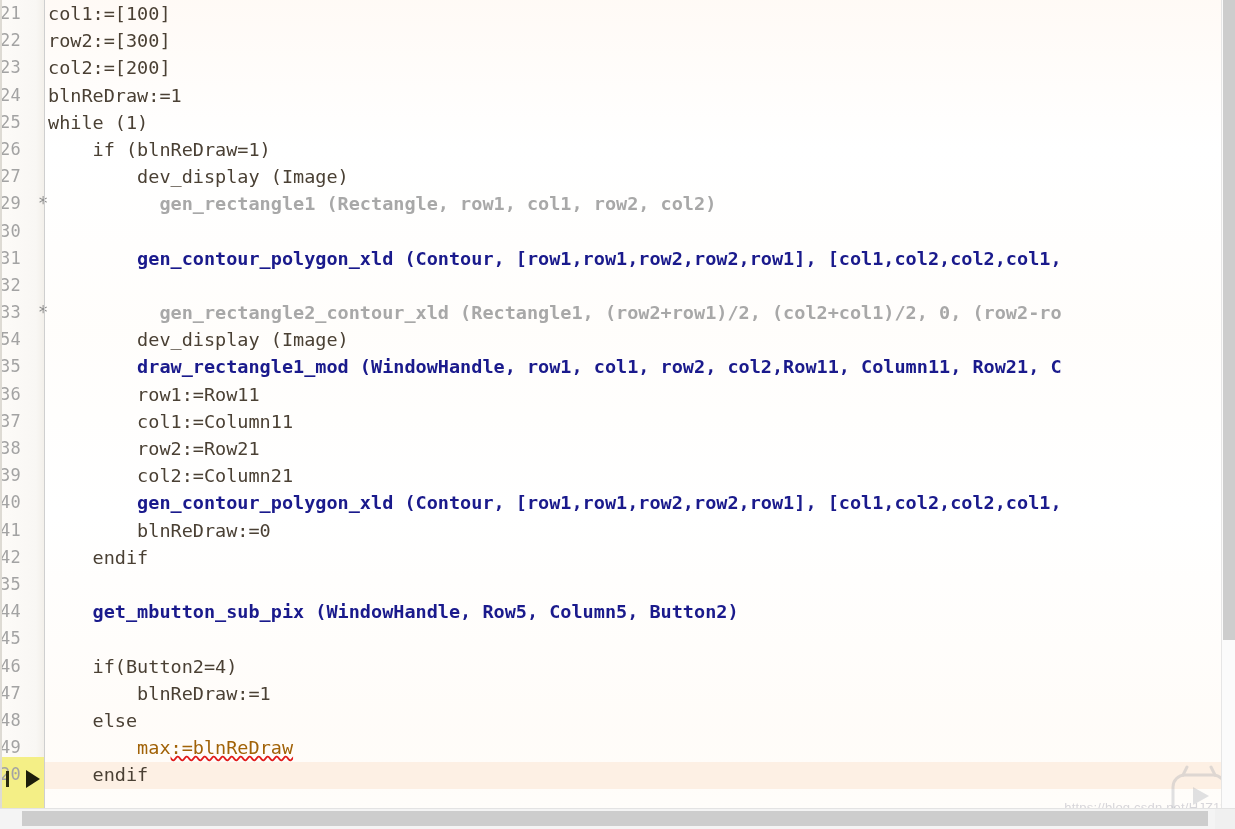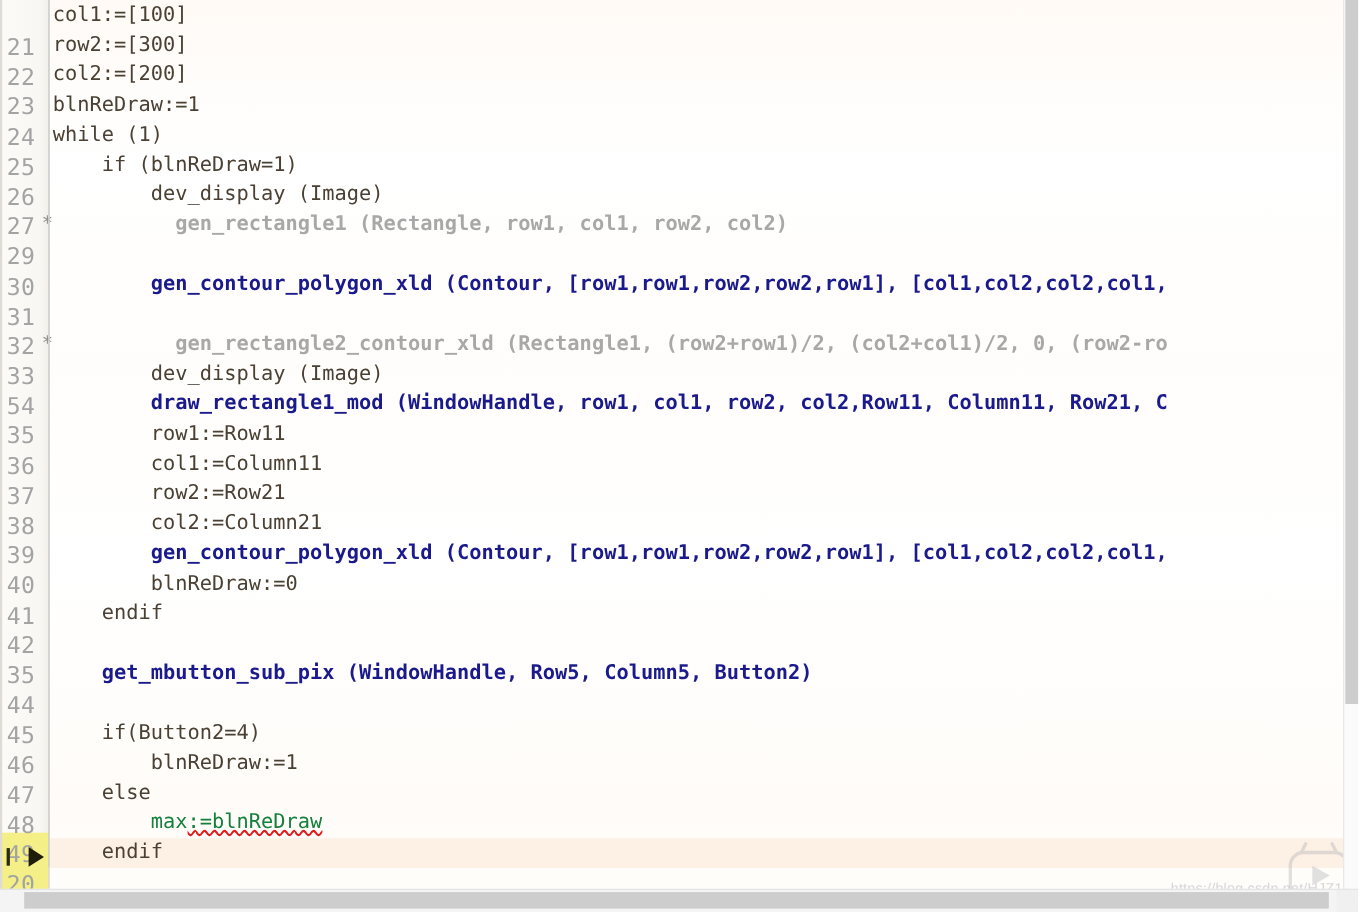--- a/index.html
+++ b/index.html
@@ -54,25 +54,24 @@
     height: 27.2px;
     line-height: 27.2px;
     white-space: pre;
     font-size: 18.5px;
   }
 
   .gutter {
     position: absolute;
     left: 0; top: 0;
     width: 38px;
-    text-align: center;
+    text-align: left;
     color: #a3a3a3;
-    font-size: 21px;
+    font-size: 17px;
     letter-spacing: 0.3px;
-    margin-top: 30px;
   }
 
   .mark {
     position: absolute;
     left: 38px; top: 0;
     width: 10px;
     text-align: left;
     color: #8c8c8c;
     font-size: 17px;
   }
@@ -92,21 +91,21 @@
     top: 0;
     white-space: pre;
     color: #3a3228;
   }
 
   
   .t-ident   { color: #4a4034; text-align: center; }
   .t-op      { color: #1a1a8c; font-weight: bold; }
   .t-kw      { color: #4a4034; }
   .t-comment { color: #a8a8a8; font-weight: bold; }
-  .t-err     { color: #15803d; }
+  .t-err     { color: #a16207; }
 
   .sq {
     text-decoration: underline wavy #e01b1b;
     text-decoration-skip-ink: none;
   }
 
   
   .gutter-strip {
     position: absolute;
     left: 0; top: 0;

